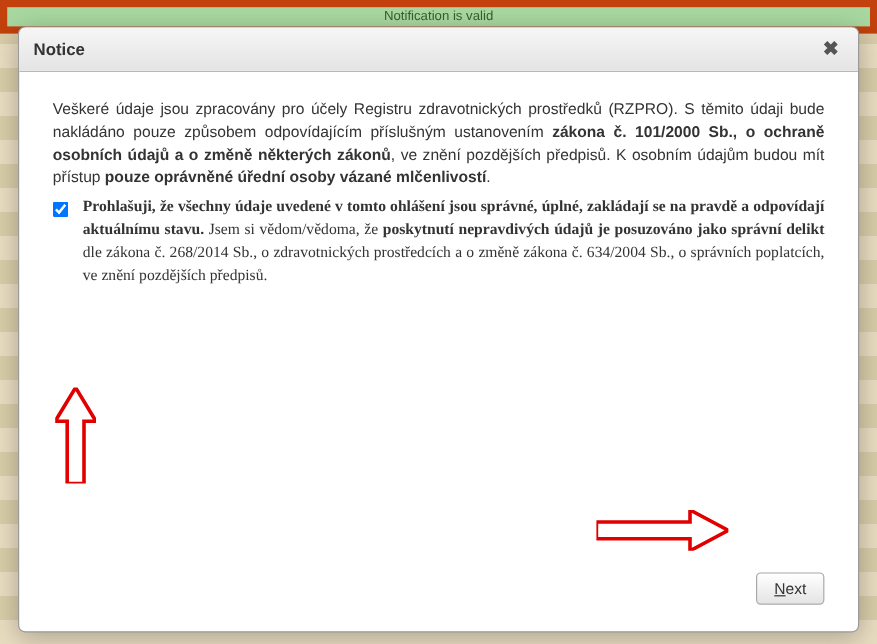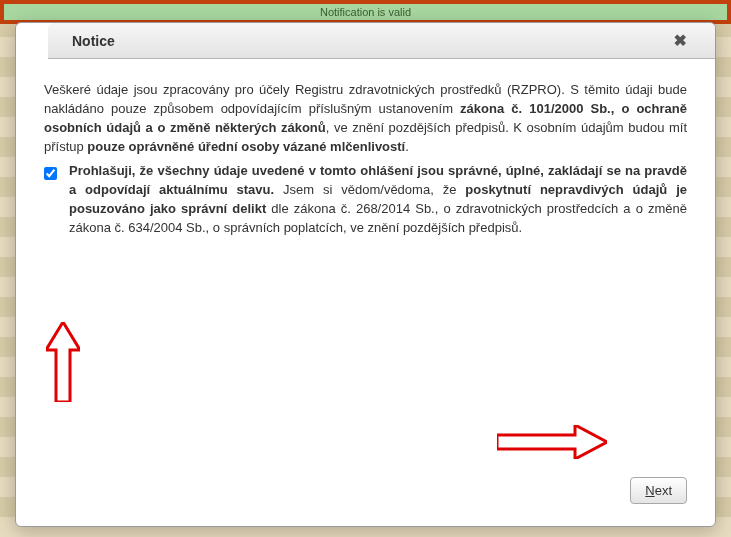--- a/index.html
+++ b/index.html
@@ -10,21 +10,21 @@
         #e8dcc0 0px, #e8dcc0 20px,
         #d8cca8 20px, #d8cca8 40px
       );
       width: 731px;
       height: 537px;
       overflow: hidden;
       position: relative;
     }
     .top-banner {
       background: #a8d8a0;
-      border: 4px solid #c2410c;
+      border: 6px solid #c2410c;
       color: #3a5d33;
       font-size: 11px;
       text-align: center;
       padding: 2px 0;
       position: absolute;
       top: 0;
       left: 0;
       right: 0;
     }
     .modal {
@@ -37,25 +37,24 @@
       border: 1px solid #9a9a9a;
       border-radius: 6px;
       box-shadow: 0 4px 20px rgba(0,0,0,0.25);
       display: flex;
       flex-direction: column;
     }
     .modal-header {
       background: linear-gradient(#f6f6f6, #e4e4e4);
       border-bottom: 1px solid #b8b8b8;
       border-radius: 6px 6px 0 0;
-      padding: 8px 24px;
+      padding: 8px 12px;
       display: flex;
       justify-content: space-between;
       align-items: center;
-      margin-left: 32px;
     }
     .modal-title {
       font-weight: bold;
       font-size: 14px;
       color: #333;
     }
     .close-btn {
       font-size: 16px;
       font-weight: bold;
       cursor: pointer;
@@ -80,20 +79,21 @@
       display: flex;
       align-items: flex-start;
     }
     .declaration-row input[type="checkbox"] {
       margin-top: 5px;
       margin-right: 12px;
     }
     .declaration-text {
       flex: 1;
       text-align: justify;
+      font-family: Liberation Serif, serif;
     }
     .bold { font-weight: bold; }
     .arrow-up {
       position: absolute;
       left: 30px;
       top: 263px;
       pointer-events: none;
     }
     .arrow-right {
       position: absolute;

